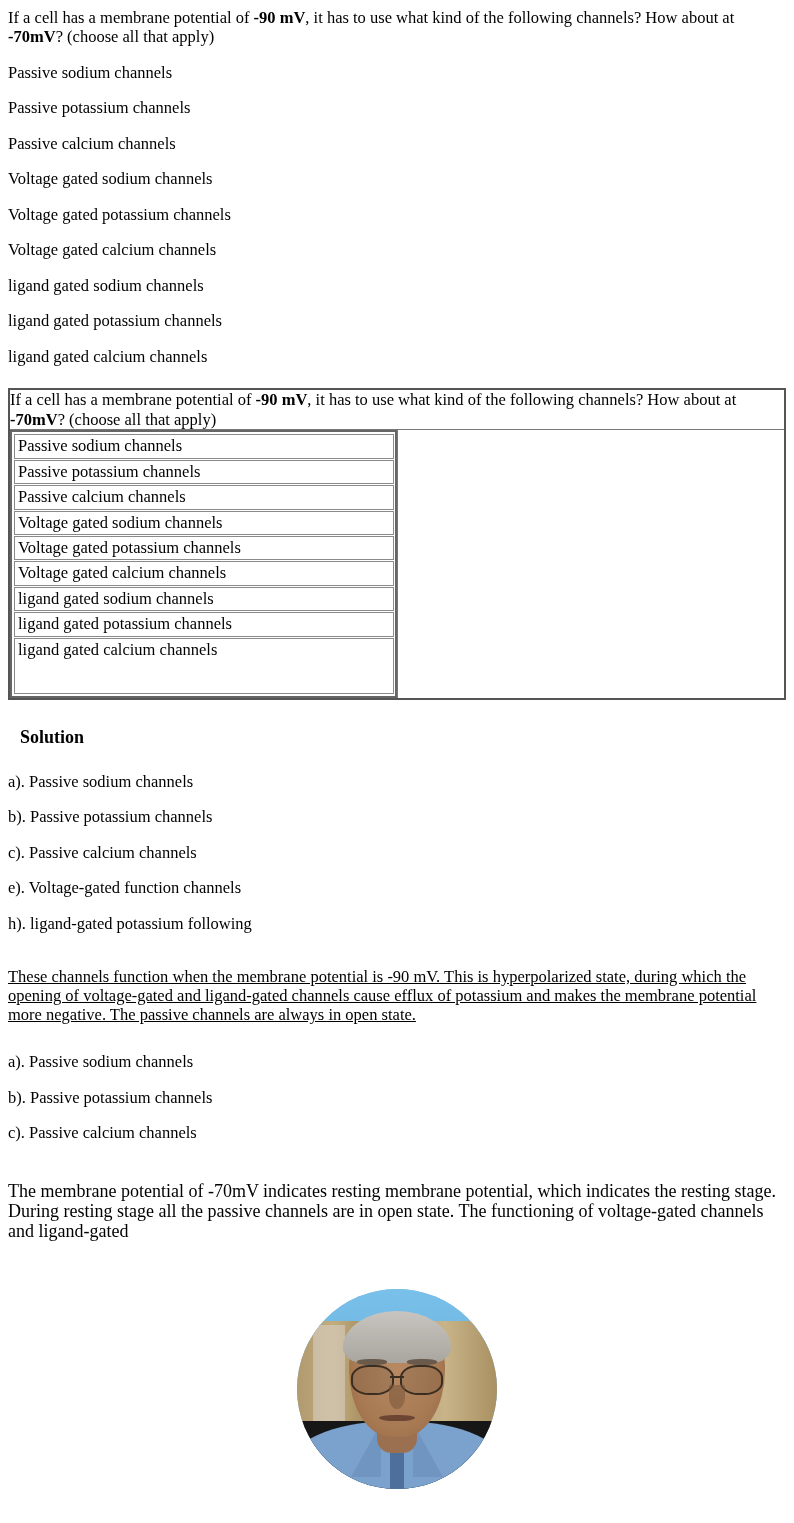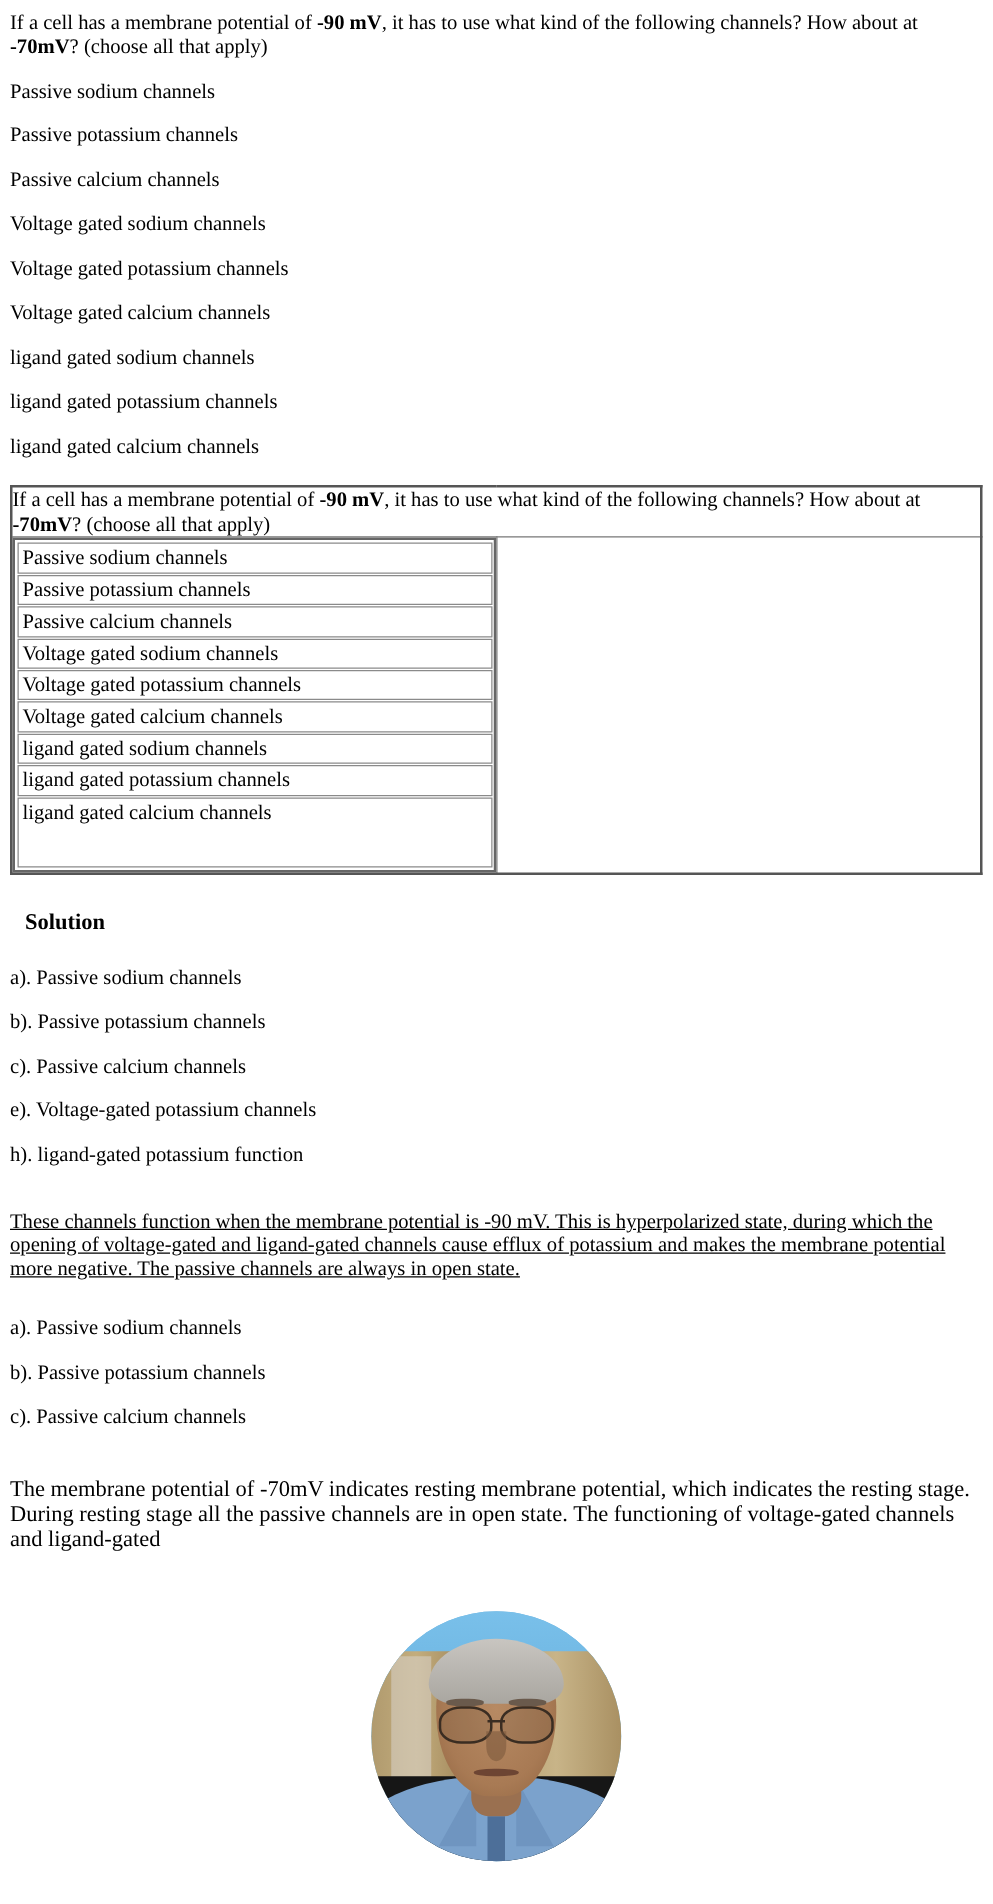--- a/index.html
+++ b/index.html
@@ -287,22 +287,22 @@
       </tr>
     </tbody>
       </table>
   </div>
 
   <h2 class="solution-title">Solution</h2>
 
   <p class="para sol-item">a). Passive sodium channels</p>
   <p class="para sol-item">b). Passive potassium channels</p>
   <p class="para sol-item">c). Passive calcium channels</p>
-  <p class="para sol-item">e). Voltage-gated potassium channels</p>
-  <p class="para sol-item">h). ligand-gated potassium function</p>
+  <p class="para sol-item">e). Voltage-gated function channels</p>
+  <p class="para sol-item">h). ligand-gated potassium following</p>
 
   <p class="explain">These channels function when the membrane potential is -90 mV. This is hyperpolarized state, during which the opening of voltage-gated and ligand-gated channels cause efflux of potassium and makes the membrane potential more negative. The passive channels are always in open state.</p>
 
   <p class="para sol-item">a). Passive sodium channels</p>
   <p class="para sol-item">b). Passive potassium channels</p>
   <p class="para sol-item">c). Passive calcium channels</p>
 
   <p class="explain-2">The membrane potential of -70mV indicates resting membrane potential, which indicates the resting stage. During resting stage all the passive channels are in open state. The functioning of voltage-gated channels and ligand-gated</p>
 
   <div class="avatar-row">

